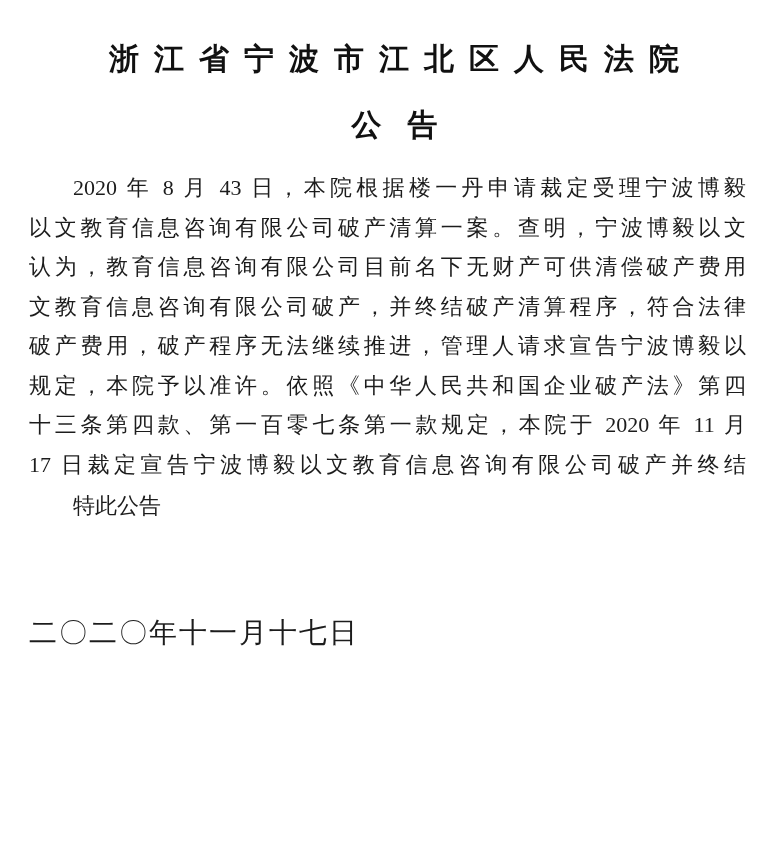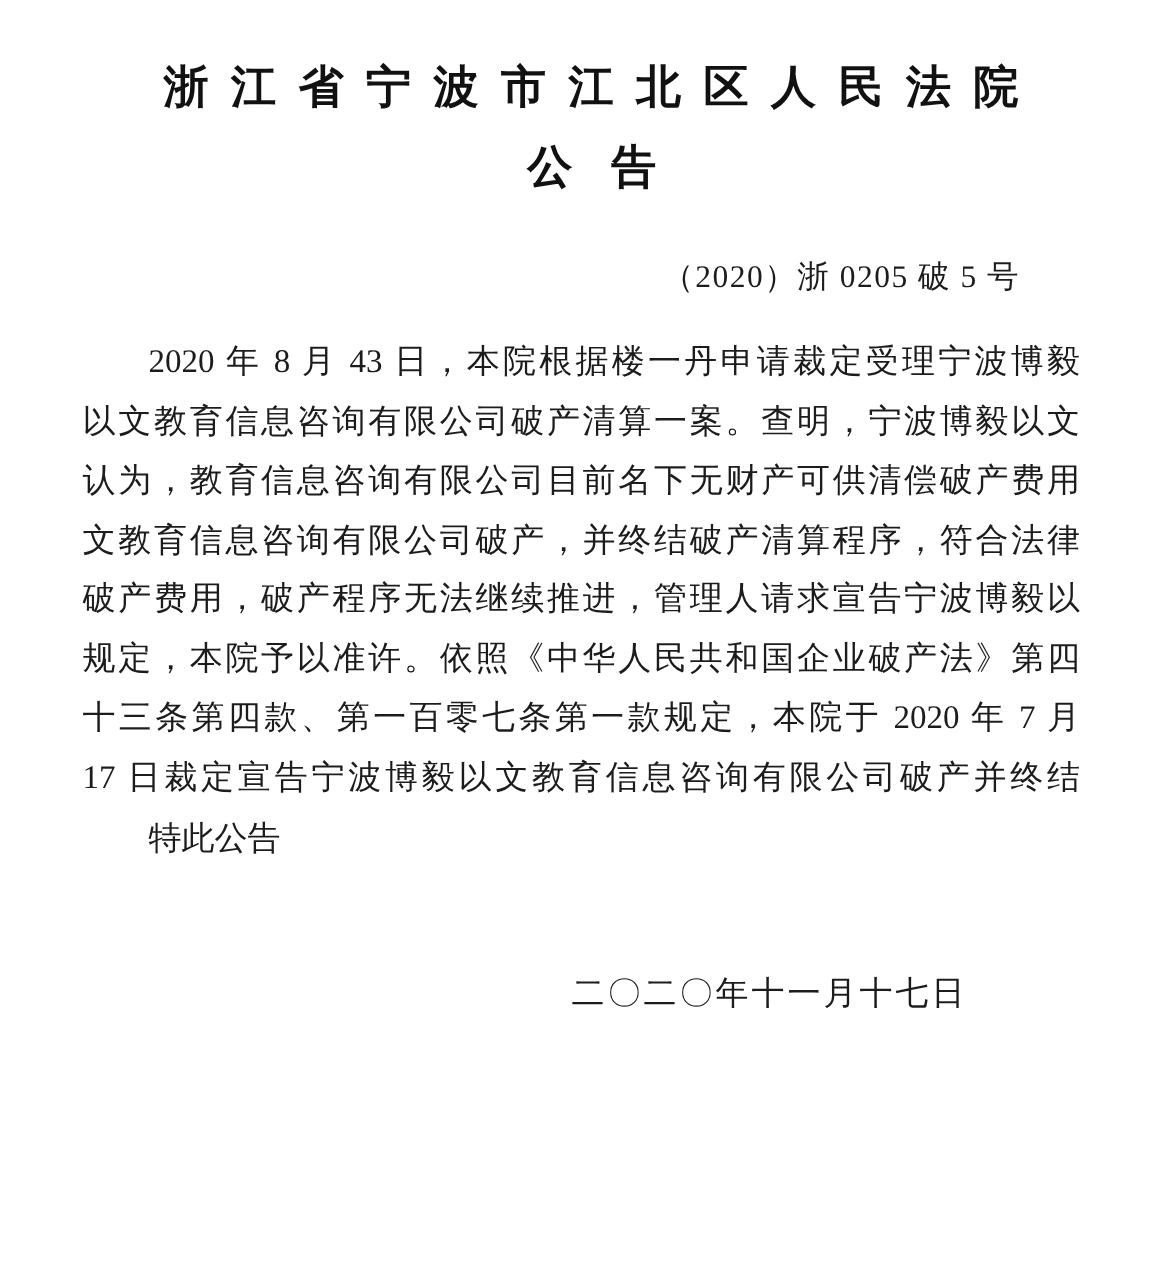--- a/index.html
+++ b/index.html
@@ -7,39 +7,39 @@
     padding: 0;
     background: #ffffff;
   }
   .page {
     position: relative;
     width: 775px;
     height: 856px;
     margin: 0 auto;
     background: #ffffff;
     color: #1c1c1c;
-    padding: 0 55px;
+    padding: 0 29px;
     box-sizing: border-box;
     overflow: hidden;
     font-family: "Liberation Serif", "DejaVu Serif", serif;
   }
   .court-title {
     margin: 40px 0 0 0;
     padding-left: 28px;           
     font-family: "Liberation Sans", "DejaVu Sans", sans-serif;
     font-weight: bold;
     font-size: 30px;
     line-height: 38px;
     letter-spacing: 15px;
     text-align: center;
     white-space: nowrap;
     color: #111111;
   }
   .doc-title {
-    margin: 15px 0 0 0;
+    margin: 28px 0 0 0;
     padding-left: 40px;
     font-family: "Liberation Sans", "DejaVu Sans", sans-serif;
     font-weight: bold;
     font-size: 30px;
     line-height: 38px;
     letter-spacing: 26px;
     text-align: center;
     color: #111111;
   }
   .case-number {
@@ -68,47 +68,45 @@
   .body-line.last {
     text-align-last: left;
   }
   .closing-line {
     margin-top: 2px;
     font-size: 22px;
     line-height: 39.5px;
     padding-left: 44px; 
   }
   .date-line {
-    margin-top: 68px;
-    font-size: 22px;
+    margin-top: 92px;
+    font-size: 28px;
     line-height: 30px;
-    text-align: right;
     padding-right: 75px;
     letter-spacing: 2px;
   }
 </style>
 </head>
 <body>
 
 <div class="page">
 
   <h1 class="court-title">浙江省宁波市江北区人民法院</h1>
 
   <h2 class="doc-title">公告</h2>
 
-  <div class="case-number">（2020）浙 0205 破 5 号</div>
 
   <div class="body-paragraph">
     <div class="body-line first">2020 年 8 月 43 日，本院根据楼一丹申请裁定受理宁波博毅</div>
     <div class="body-line">以文教育信息咨询有限公司破产清算一案。查明，宁波博毅以文</div>
     <div class="body-line">认为，教育信息咨询有限公司目前名下无财产可供清偿破产费用</div>
     <div class="body-line">文教育信息咨询有限公司破产，并终结破产清算程序，符合法律</div>
     <div class="body-line">破产费用，破产程序无法继续推进，管理人请求宣告宁波博毅以</div>
     <div class="body-line">规定，本院予以准许。依照《中华人民共和国企业破产法》第四</div>
-    <div class="body-line">十三条第四款、第一百零七条第一款规定，本院于 2020 年 7 月</div>
+    <div class="body-line">十三条第四款、第一百零七条第一款规定，本院于 2020 年 11 月</div>
     <div class="body-line">17 日裁定宣告宁波博毅以文教育信息咨询有限公司破产并终结</div>
   </div>
 
   <div class="closing-line">特此公告</div>
 
   <div class="date-line">二〇二〇年十一月十七日</div>
 
 </div>
 
 </body></html>

